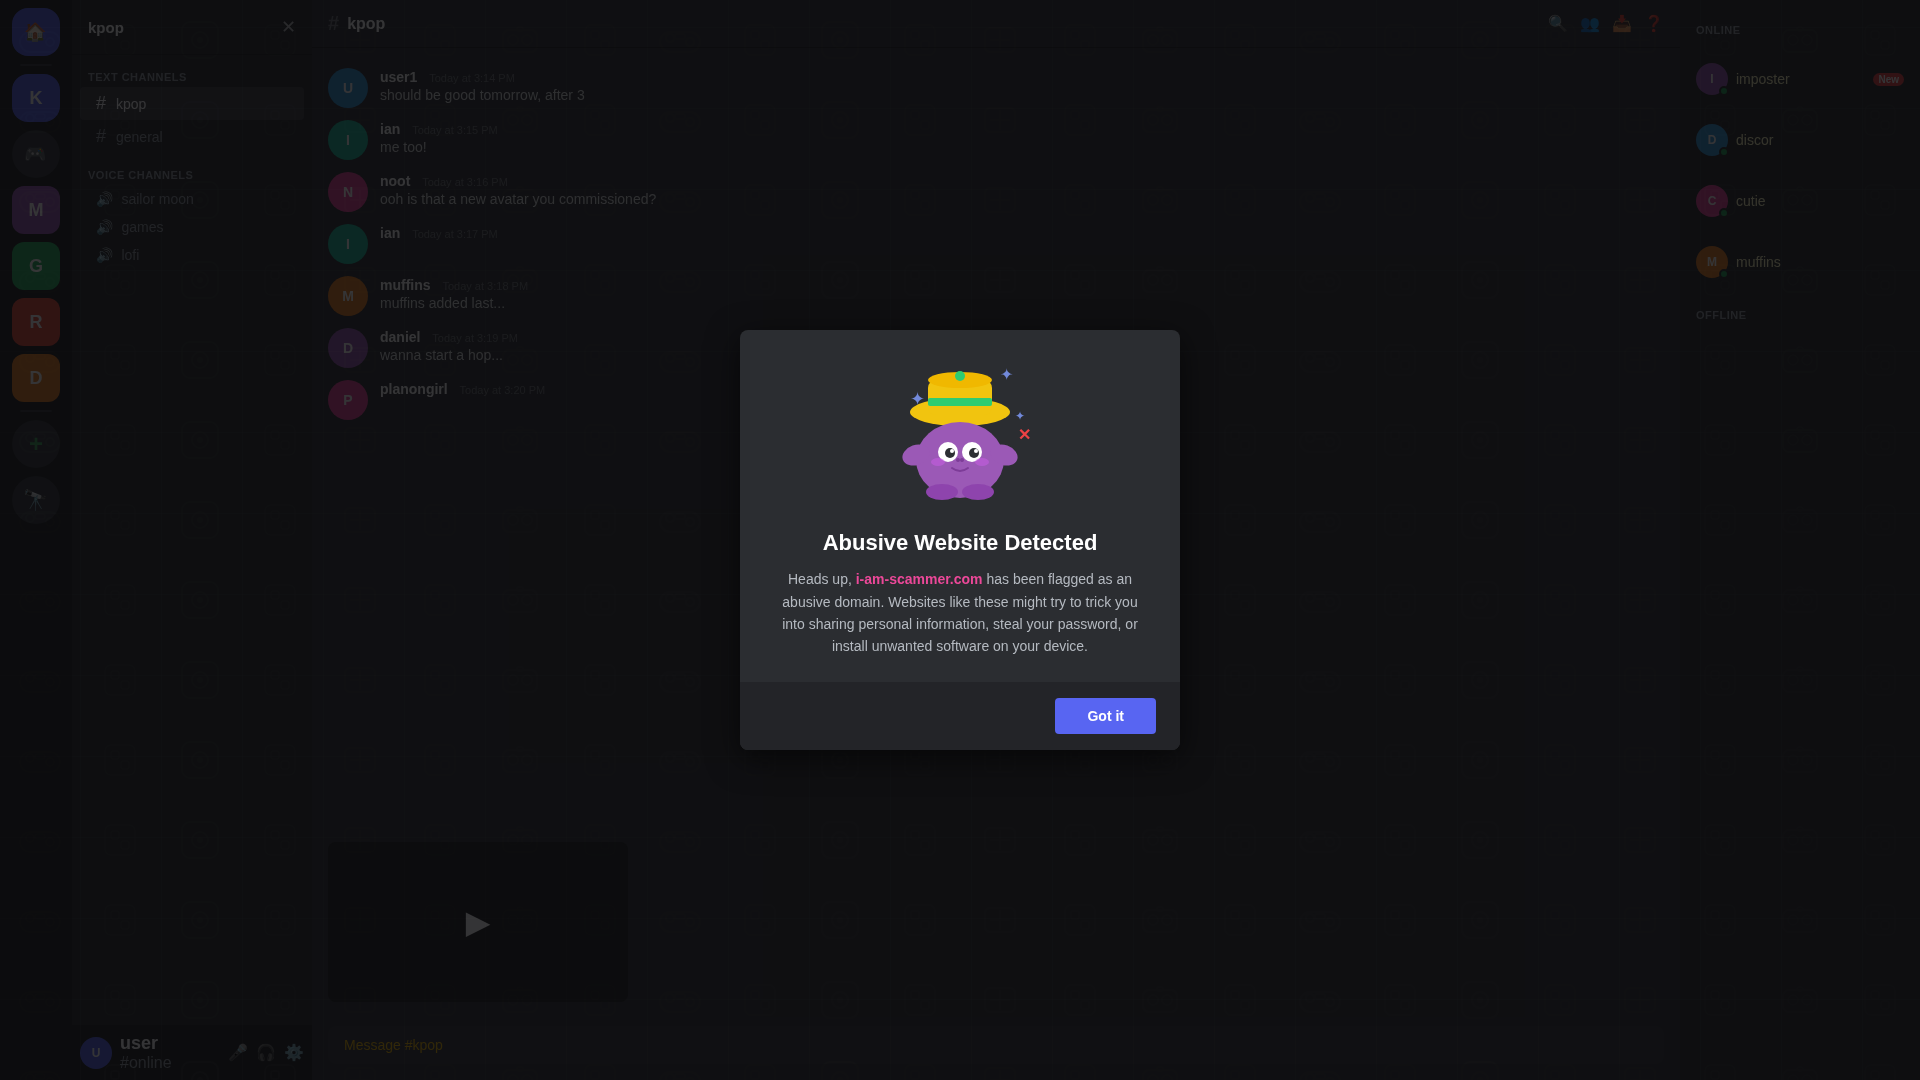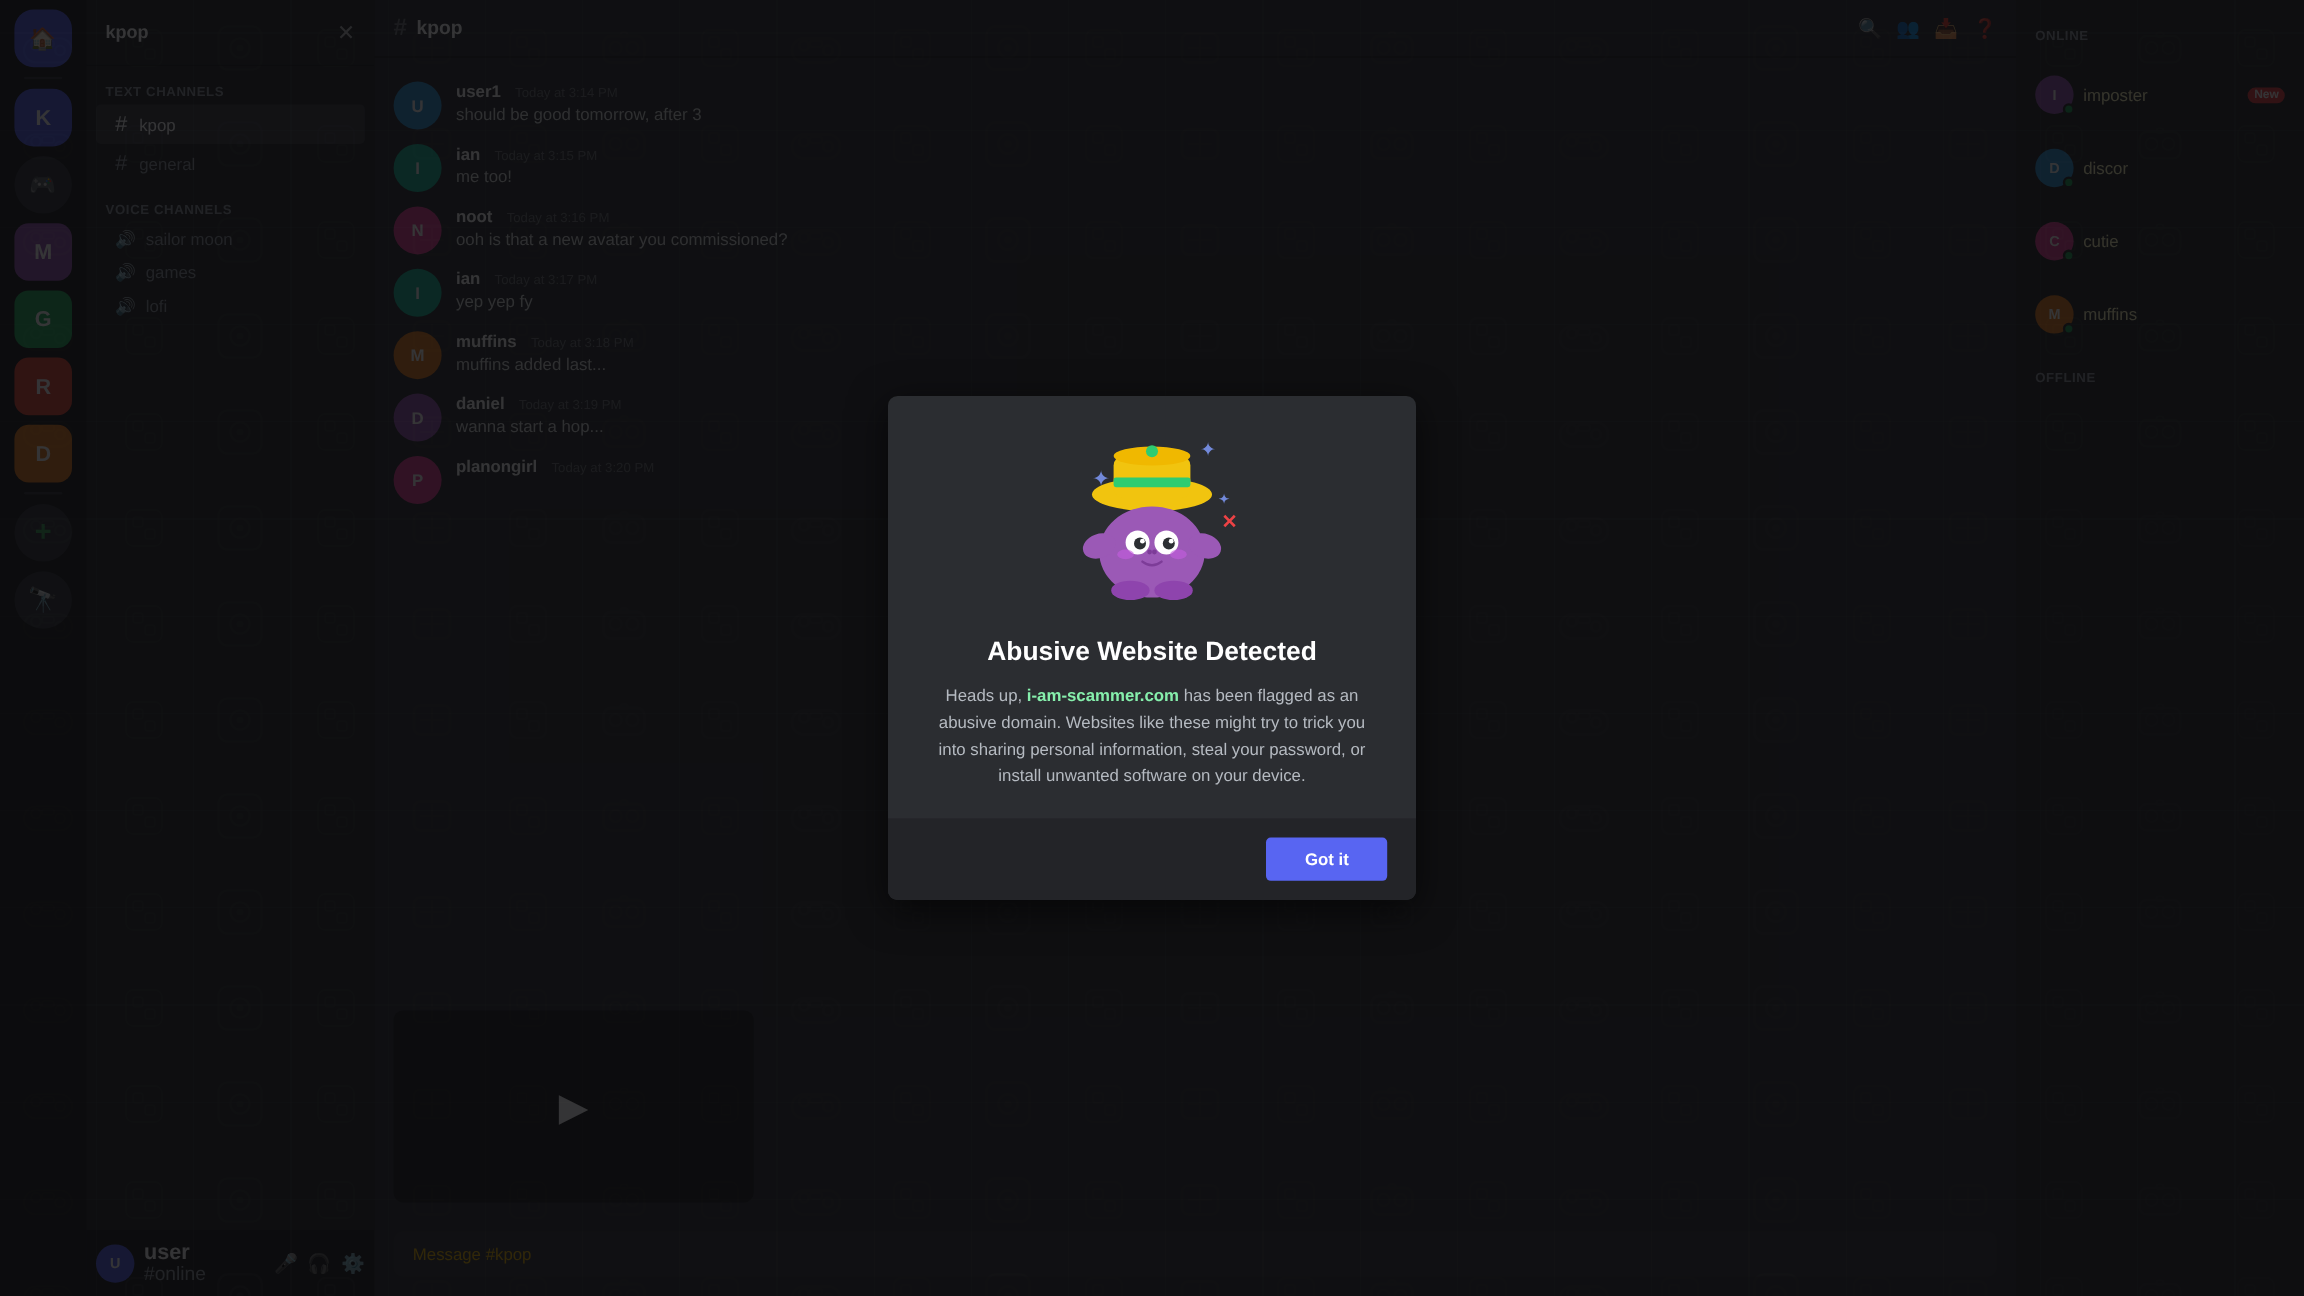--- a/index.html
+++ b/index.html
@@ -378,21 +378,21 @@
       margin-bottom: 12px;
     }
 
     .modal-description {
       color: #b5bac1;
       font-size: 14px;
       line-height: 1.6;
     }
 
     .modal-description strong {
-      color: #86efac;
+      color: #ec4899;
       font-weight: 700;
     }
 
     .modal-footer {
       padding: 16px 24px;
       display: flex;
       justify-content: flex-end;
       width: 100%;
       background: #232428;
     }
@@ -2943,21 +2943,20 @@
         <div class="msg-avatar pink">N</div>
         <div class="msg-content">
           <span class="msg-author">noot <span class="timestamp">Today at 3:16 PM</span></span>
           <div class="msg-text">ooh is that a new avatar you commissioned?</div>
         </div>
       </div>
       <div class="message-row">
         <div class="msg-avatar teal">I</div>
         <div class="msg-content">
           <span class="msg-author">ian <span class="timestamp">Today at 3:17 PM</span></span>
-          <div class="msg-text">yep yep fy</div>
         </div>
       </div>
       <div class="message-row">
         <div class="msg-avatar orange">M</div>
         <div class="msg-content">
           <span class="msg-author">muffins <span class="timestamp">Today at 3:18 PM</span></span>
           <div class="msg-text">muffins added last...</div>
         </div>
       </div>
       <div class="message-row">

